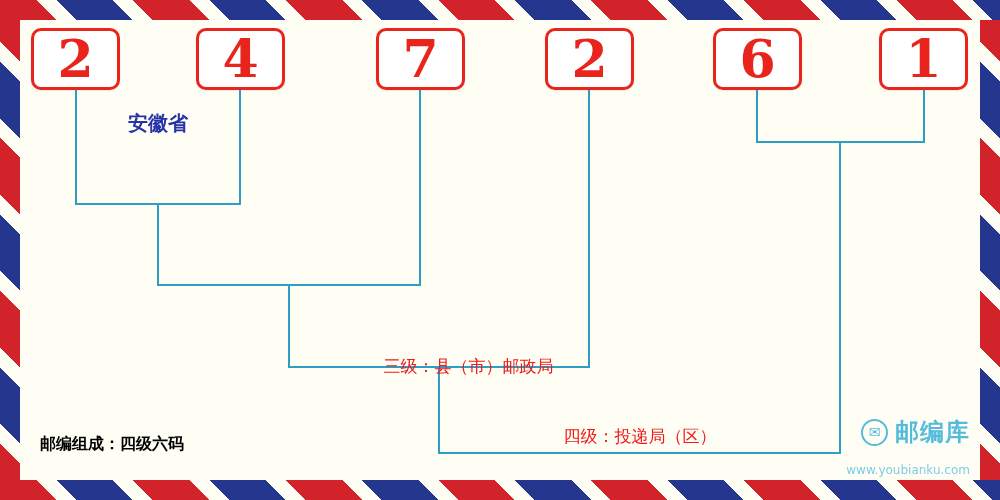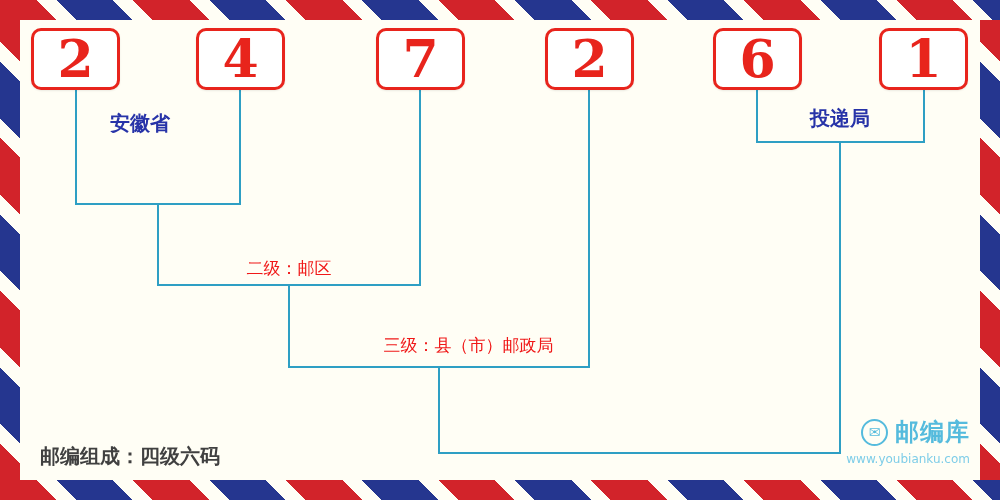--- a/index.html
+++ b/index.html
@@ -44,32 +44,32 @@
   .lh { height: 2px; }
   .place {
     position: absolute; text-align: center; z-index: 2;
     font-size: 20px; font-weight: bold; color: #2733a8; line-height: 1.2;
   }
   .desc {
     position: absolute; text-align: center; z-index: 2;
     font-size: 17px; color: #f01818; white-space: pre-line; line-height: 1.5;
   }
   .footer-note {
-    position: absolute; left: 40px; top: 443px; z-index: 2;
-    font-size: 20px; font-weight: bold; color: #404040;
+    position: absolute; left: 40px; top: 434px; z-index: 2;
+    font-size: 16px; font-weight: bold; color: #000000;
   }
   .brand { position: absolute; right: 30px; top: 416px; text-align: right; z-index: 2; }
   .brand-row { display: flex; align-items: center; gap: 7px; justify-content: flex-end; }
   .brand-icon {
     width: 27px; height: 27px; border: 2px solid #55bbdd; border-radius: 50%;
     color: #55bbdd; display: flex; align-items: center; justify-content: center;
     font-size: 14px; line-height: 1;
   }
   .brand-name { font-size: 24px; font-weight: bold; color: #55bbdd; letter-spacing: 1px; }
-  .brand-url { font-size: 12px; color: #7ecde8; margin-top: 4px; }
+  .brand-url { font-size: 12px; color: #7ecde8; margin-top: 15px; }
 </style>
 </head>
 <body>
 
 <div class="canvas">
 
   <div class="stripe-h" style="top:0"></div>
   <div class="stripe-h" style="bottom:0"></div>
   <div class="stripe-v" style="left:0"></div>
   <div class="stripe-v" style="right:0"></div>
@@ -106,28 +106,27 @@
   <div class="line lh" style="left:288px;top:366px;width:302px"></div>
 
   <div class="line lv" style="left:756px;top:90px;height:52px"></div>
   <div class="line lv" style="left:923px;top:90px;height:52px"></div>
   <div class="line lh" style="left:756px;top:141px;width:169px"></div>
 
   <div class="line lv" style="left:839px;top:142px;height:311px"></div>
   <div class="line lv" style="left:438px;top:367px;height:86px"></div>
   <div class="line lh" style="left:438px;top:452px;width:403px"></div>
 
-  <div class="place" style="left:62px;top:111px;width:156px">安徽省</div>
+  <div class="place" style="left:80px;top:111px;width:156px">安徽省</div>
 
-  <div class="desc" style="left:189px;top:256px;width:200px">二级：邮区</div>
 
-  <div class="desc" style="left:289px;top:333px;width:359px">三级：县（市）邮政局</div>
+  <div class="desc" style="left:289px;top:354px;width:359px">三级：县（市）邮政局</div>
 
-  <div class="place" style="left:760px;top:106px;width:160px">投递局</div>
 
+  <div class="desc" style="left:490px;top:424px;width:300px">四级：投递局（区）</div>
 
   <div class="footer-note">邮编组成：四级六码</div>
 
   <div class="brand">
     <div class="brand-row">
       <span class="brand-icon">✉</span>
       <span class="brand-name">邮编库</span>
     </div>
     <div class="brand-url">www.youbianku.com</div>
   </div>

